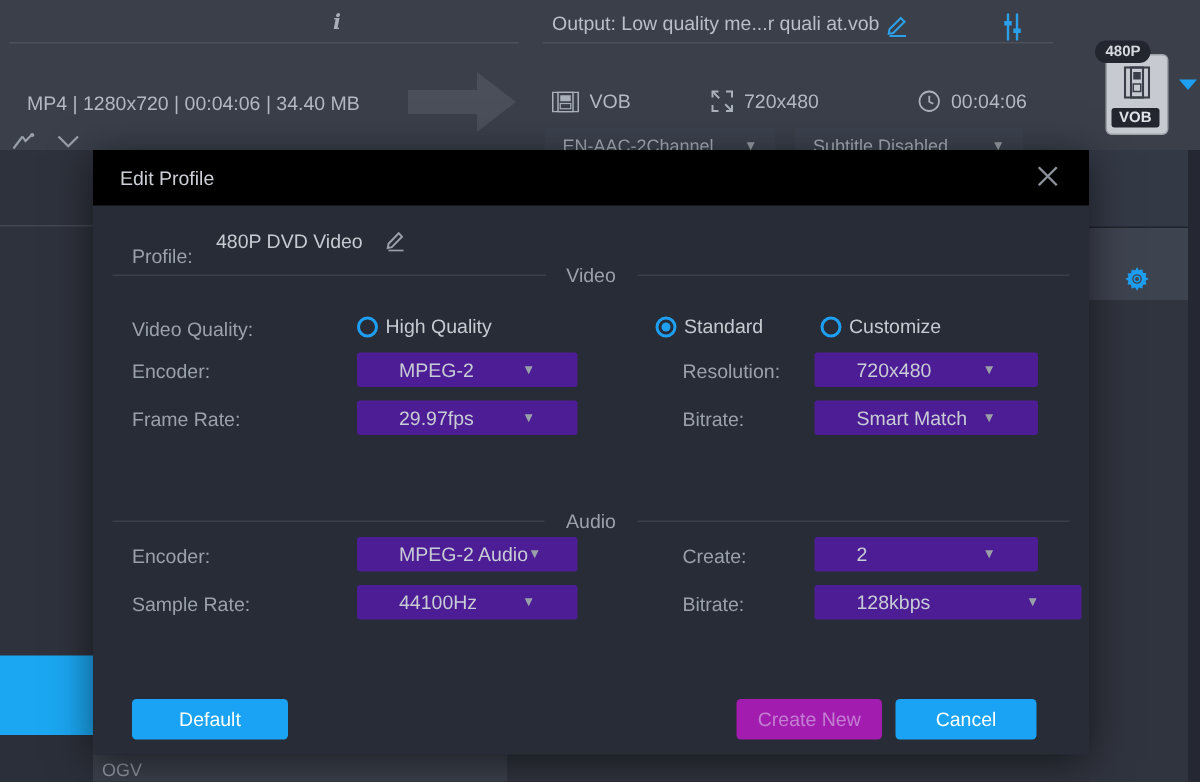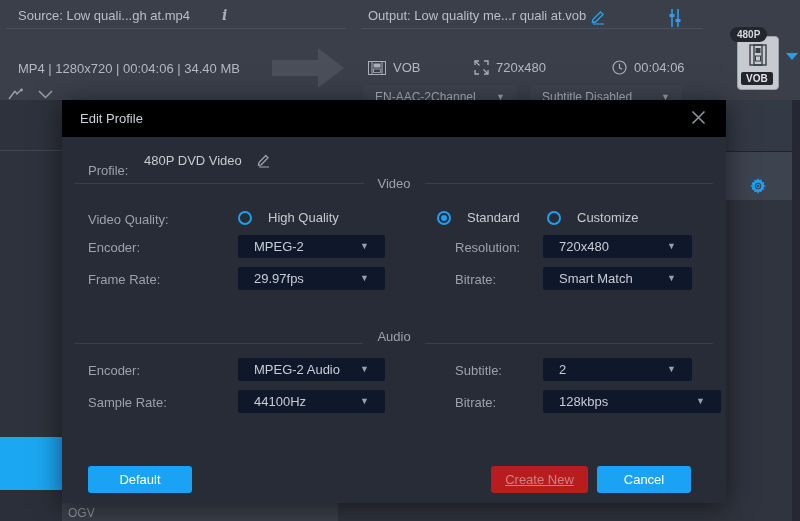--- a/index.html
+++ b/index.html
@@ -38,42 +38,41 @@
   .dialog { left:62px; top:100px; width:664px; height:403px; background:#282c36; box-shadow:0 4px 26px rgba(0,0,0,.55); }
   .dialog-header { left:0; top:0; width:664px; height:37px; background:#000000; }
   .dialog-title { font-size:13px; color:#ccd0d6; }
   .close-x { color:#8d939d; cursor:pointer; }
   .lbl { font-size:13px; color:#9ba1ab; white-space:nowrap; }
   .val { font-size:13px; color:#c6cad1; white-space:nowrap; }
   .section-hdr { display:flex; align-items:center; width:638px; left:13px; }
   .section-hdr .line { flex:1; height:1px; background:#3a3f49; }
   .section-hdr .t { font-size:13px; color:#9ba1ab; padding:0 14px; }
 
-  .dd { background:#0f172a; border-radius:2px; height:23px; display:flex; align-items:center; justify-content:space-between; padding:0 16px; cursor:pointer; }
+  .dd { background:#4c1d95; border-radius:2px; height:23px; display:flex; align-items:center; justify-content:space-between; padding:0 28px; cursor:pointer; }
   .dd .v { font-size:13px; color:#c8ccd4; white-space:nowrap; }
 
-  .radio { display:inline-flex; align-items:center; gap:16px; cursor:pointer; }
+  .radio { display:inline-flex; align-items:center; gap:5px; cursor:pointer; }
   .radio-circle { width:14px; height:14px; border-radius:50%; border:2px solid #1e9ff2; background:transparent; position:relative; flex:0 0 auto; }
   .radio-circle.checked::after { content:""; position:absolute; left:2px; top:2px; width:6px; height:6px; border-radius:50%; background:#1e9ff2; }
   .radio .rl { font-size:13px; color:#c6cad1; }
 
   .btn { border:none; border-radius:3px; font-size:13px; color:#ffffff; cursor:pointer; font-family:"Liberation Sans", sans-serif; }
   .btn-blue { background:#1aa3f5; }
-  .btn-dim  { background:#b91c1c; color:rgba(235,245,252,.45);text-decoration:underline; }
+  .btn-dim  { background:#a21caf; color:rgba(235,245,252,.45); }
 
   .bottom-row { background:#3b404b; }
   .ogv { font-size:12px; color:#9097a1; }
   svg { display:block; }
 </style>
 </head>
 <body>
 
 <div class="abs topbar">
 
-  <span class="abs src-label" style="left:18px; top:8px;">Source: Low quali...gh at.mp4</span>
   <span class="abs info-i" style="left:222px; top:7px;">i</span>
   <div class="abs hdr-divider" style="left:6px; top:28px; width:340px;"></div>
   <span class="abs meta-text" style="left:18px; top:61px;">MP4 | 1280x720 | 00:04:06 | 34.40 MB</span>
 
   <div class="abs big-arrow-body" style="left:272px; top:60px; width:46px; height:16px;"></div>
   <div class="abs big-arrow-head" style="left:318px; top:48px;"></div>
 
   <span class="abs out-label" style="left:368px; top:8px;">Output: Low quality me...r quali at.vob</span>
   <span class="abs icon-glyph" style="left:590px; top:8px;">
     <svg width="17" height="17" viewBox="0 0 17 17">
@@ -226,32 +225,32 @@
   <div class="abs dd" style="left:176px; top:167px; width:147px;">
     <span class="v">29.97fps</span>
     <span class="dd-arrow">▼</span>
   </div>
   <span class="abs lbl" style="left:393px; top:172px;">Bitrate:</span>
   <div class="abs dd" style="left:481px; top:167px; width:149px;">
     <span class="v">Smart Match</span>
     <span class="dd-arrow">▼</span>
   </div>
 
-  <div class="abs section-hdr" style="top:229px;align-items:flex-end;">
+  <div class="abs section-hdr" style="top:240px;">
     <span class="line"></span>
     <span class="t">Audio</span>
     <span class="line"></span>
   </div>
 
   <span class="abs lbl" style="left:26px; top:263px;">Encoder:</span>
   <div class="abs dd" style="left:176px; top:258px; width:147px;">
     <span class="v">MPEG-2 Audio</span>
     <span class="dd-arrow">▼</span>
   </div>
-  <span class="abs lbl" style="left:393px; top:263px;">Subtitle:</span>
+  <span class="abs lbl" style="left:393px; top:263px;">Create:</span>
   <div class="abs dd" style="left:481px; top:258px; width:149px;">
     <span class="v">2</span>
     <span class="dd-arrow">▼</span>
   </div>
 
   <span class="abs lbl" style="left:26px; top:295px;">Sample Rate:</span>
   <div class="abs dd" style="left:176px; top:290px; width:147px;">
     <span class="v">44100Hz</span>
     <span class="dd-arrow">▼</span>
   </div>

